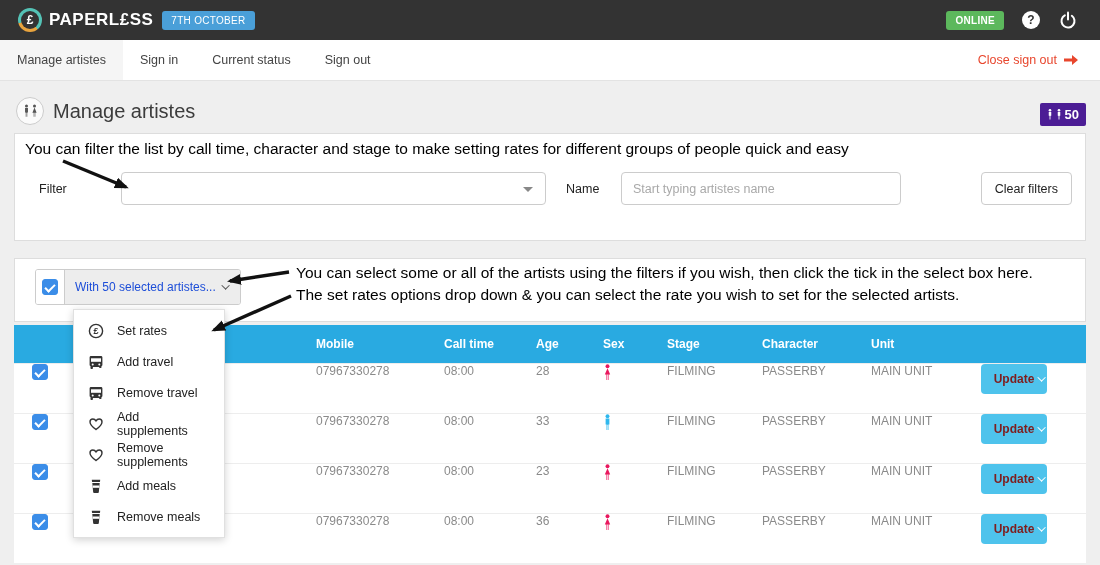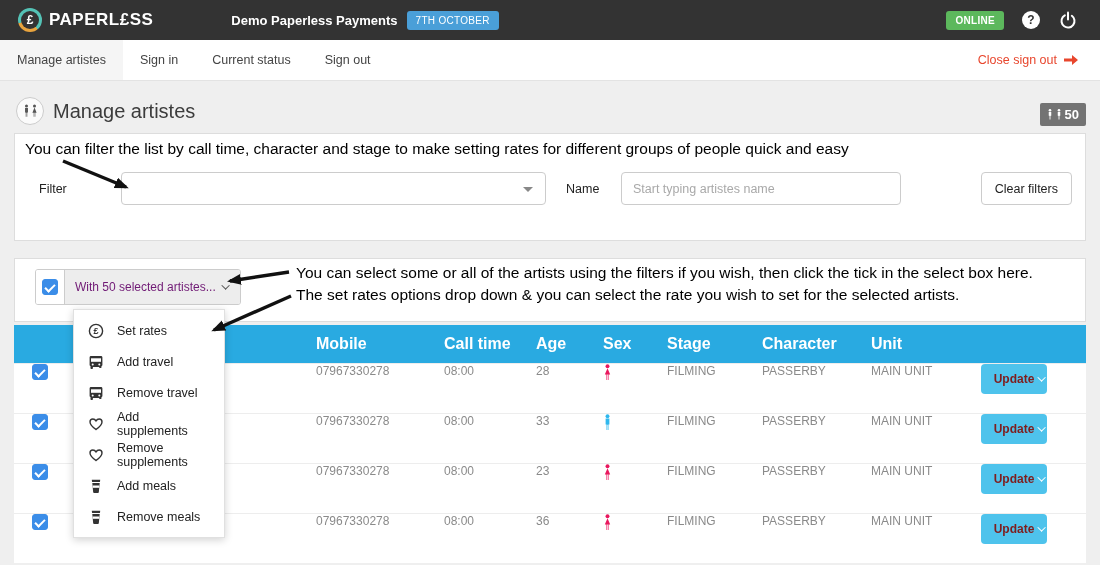--- a/index.html
+++ b/index.html
@@ -22,21 +22,21 @@
   
   .navbar { position:absolute; left:0; top:40px; width:1100px; height:41px; background:#fff; border-bottom:1px solid #e3e3e3; display:flex; align-items:stretch; z-index:2; }
   .tab { font-size:12.5px; color:#444; padding:0 17px; display:flex; align-items:center; cursor:pointer; }
   .tab.active { background:#f5f5f5; }
   .close-signout { margin-left:auto; display:flex; align-items:center; gap:7px; color:#e8462d; font-size:12.5px; padding-right:22px; cursor:pointer; }
 
   
   .page-head { position:absolute; left:16px; top:97px; display:flex; align-items:center; gap:9px; }
   .head-circle { width:28px; height:28px; border-radius:50%; background:#fbfbfb; border:1px solid #ccc; display:flex; align-items:center; justify-content:center; gap:1px; }
   .page-title { font-size:20px; color:#3c3c3c; }
-  .count-badge { position:absolute; right:14px; top:103px; background:#737373; color:#fff; border-radius:2px; height:23px; padding:0 7px; display:flex; align-items:center; gap:3px; font-size:13px; font-weight:bold; }
+  .count-badge { position:absolute; right:14px; top:103px; background:#4c1d95; color:#fff; border-radius:2px; height:23px; padding:0 7px; display:flex; align-items:center; gap:3px; font-size:13px; font-weight:bold; }
 
   .person { display:block; }
   .person.dark path, .person.dark circle { fill:#555; }
   .person.white path, .person.white circle { fill:#fff; }
 
   
   .panel { position:absolute; background:#fff; border:1px solid #ddd; }
   .filter-panel { left:14px; top:133px; width:1072px; height:108px; }
   .fp-text { position:absolute; left:10px; top:6px; font-size:15.5px; color:#000; }
   .field-label { position:absolute; font-size:12.5px; color:#222; }
@@ -44,39 +44,39 @@
   .filter-select { position:absolute; left:106px; top:38px; width:425px; height:33px; border:1px solid #ccc; border-radius:4px; background:#fff; cursor:pointer; }
   .select-caret { position:absolute; right:12px; top:14px; width:0; height:0; border-left:5px solid transparent; border-right:5px solid transparent; border-top:5px solid #888; }
   .name-label { left:551px; top:48px; }
   .name-input { position:absolute; left:606px; top:38px; width:280px; height:33px; border:1px solid #ccc; border-radius:4px; padding:0 11px; font-size:12.5px; font-family:inherit; color:#333; }
   .name-input::placeholder { color:#a9a9a9; }
   .clear-btn { position:absolute; right:13px; top:38px; height:33px; padding:0 13px; background:#fff; border:1px solid #ccc; border-radius:4px; font-size:12.5px; color:#222; font-family:inherit; cursor:pointer; }
 
   .actions-panel { left:14px; top:258px; width:1072px; height:64px; }
   .select-group { position:absolute; left:20px; top:10px; height:36px; display:flex; border:1px solid #ccc; border-radius:3px; overflow:hidden; cursor:pointer; }
   .cb-cell { width:29px; background:#fff; border-right:1px solid #ccc; display:flex; align-items:center; justify-content:center; }
-  .sel-btn { background:#ededed; display:flex; align-items:center; gap:8px; padding:0 10px; font-size:12px; color:#701a75; white-space:nowrap; }
+  .sel-btn { background:#ededed; display:flex; align-items:center; gap:8px; padding:0 10px; font-size:12px; color:#1d4ed8; white-space:nowrap; }
   .chev { width:6px; height:6px; border-left:1.6px solid #555; border-bottom:1.6px solid #555; transform:rotate(-45deg) translateY(-2px); }
   .ap-line { position:absolute; left:281px; font-size:15.5px; color:#000; white-space:nowrap; }
   .ap-line1 { top:5px; }
   .ap-line2 { top:27px; }
 
   
   .checkbox { width:16px; height:16px; border:1px solid #bbb; border-radius:3px; background:#fff; cursor:pointer; }
   .checkbox.checked { background:#3b8de8; border-color:#3b8de8; }
   .checkbox.checked::after { content:''; display:block; width:8px; height:4px; border-left:2px solid #fff; border-bottom:2px solid #fff; transform:rotate(-45deg); margin:3.5px auto 0; }
 
   
   .dropdown { position:absolute; left:73px; top:309px; width:152px; background:#fff; border:1px solid #e0e0e0; box-shadow:0 2px 8px rgba(0,0,0,.18); z-index:5; padding:5px 0; }
   .menu-item { display:flex; align-items:center; gap:13px; padding:0 14px; height:31px; font-size:12.5px; color:#222; cursor:pointer; }
   .mi-icon { width:16px; height:16px; flex:0 0 16px; }
 
   
   .table { position:absolute; left:14px; top:325px; width:1072px; z-index:1; }
-  .thead { background:#29aae1; height:38px; display:flex; align-items:center; color:#fff; font-weight:bold; font-size:16px; }
+  .thead { background:#29aae1; height:38px; display:flex; align-items:center; color:#fff; font-weight:bold; font-size:12px; }
   .trow { height:50px; display:flex; background:#fff; border-top:1px solid #ededed; font-size:12px; color:#8a8a8a; }
   .col-check { width:52px; display:flex; justify-content:center; }
   .col-name { width:250px; }
   .col-mobile { width:128px; }
   .col-call { width:92px; }
   .col-age { width:67px; }
   .col-sex { width:64px; }
   .col-stage { width:95px; }
   .col-char { width:109px; }
   .col-unit { width:110px; }
@@ -96,21 +96,20 @@
 </head>
 <body>
 
 <div class="topbar">
   <div class="logo-wrap">
     <span class="logo-ring">
         <span class="logo-inner">£</span>
       </span>
     <span class="brand">PAPERL£SS</span>
   </div>
-  <span class="app-title">Demo Paperless Payments</span>
   <span class="date-badge">7TH OCTOBER</span>
   <div class="topbar-right">
     <span class="online-badge">ONLINE</span>
     <span class="q-icon">?</span>
     <span class="power-icon">
       <svg width="20" height="20" viewBox="0 0 20 20">
           <g stroke="#fff" stroke-width="2" fill="none" stroke-linecap="round">
             <circle cx="10" cy="11" r="6.5" stroke-dasharray="32.7 8.2" transform="rotate(-54 10 11)"></circle>
             <line x1="10" y1="2.5" x2="10" y2="9.5"></line>
           </g>

